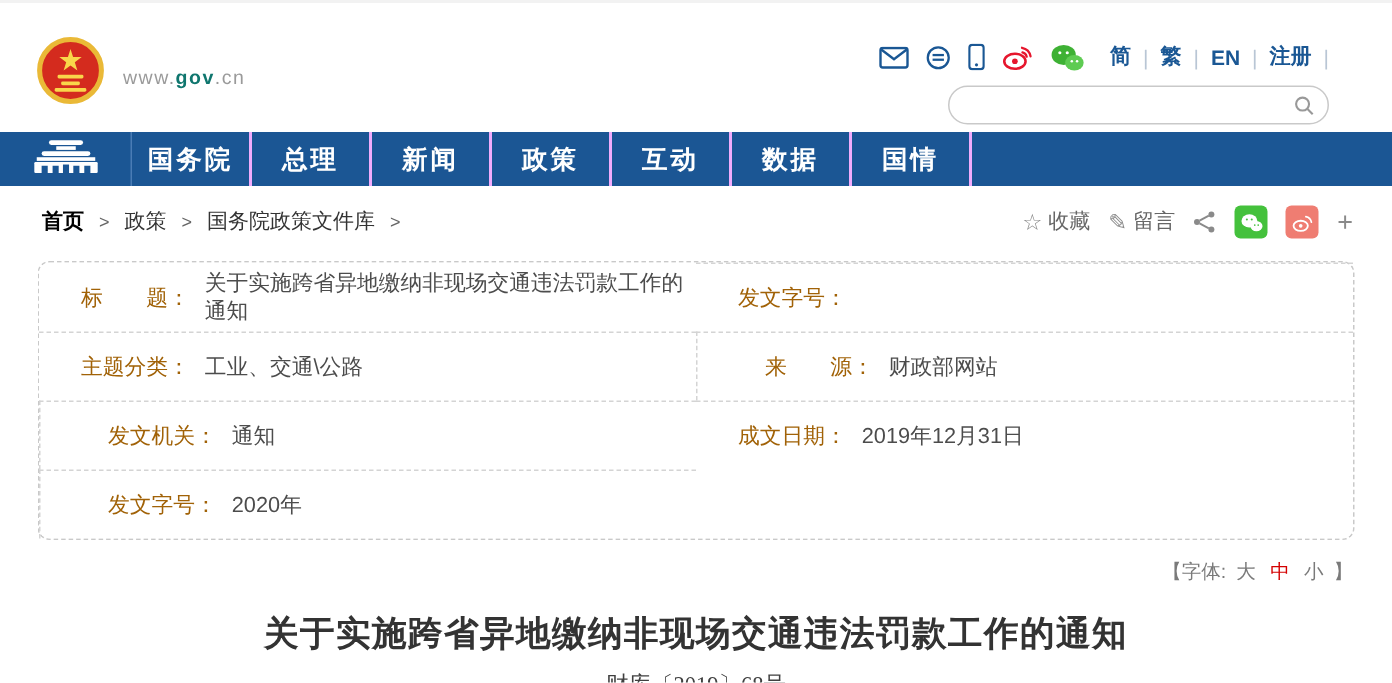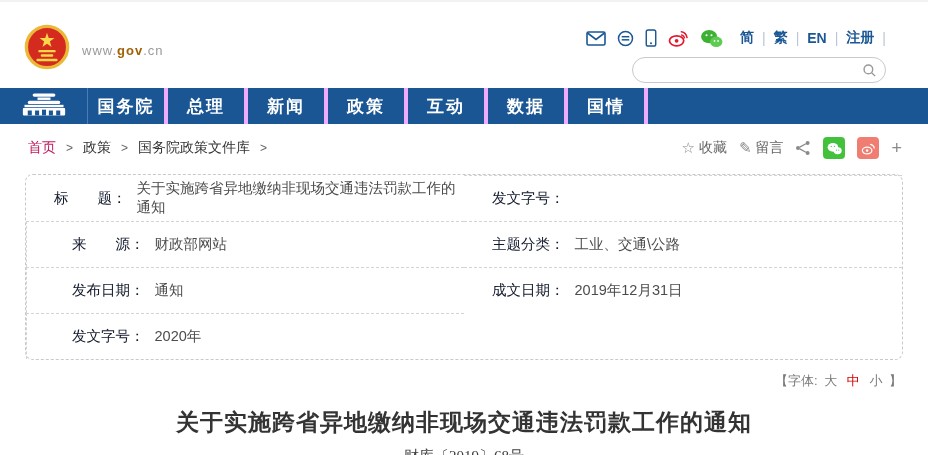--- a/index.html
+++ b/index.html
@@ -6,62 +6,62 @@
   body { background:#fff; }
   .page { width:928px; height:455px; position:relative; background:#fff;
           font-family:"Liberation Sans","DejaVu Sans",sans-serif; overflow:hidden; border-top:2px solid #f2f2f2;}
 
   
   .header { position:relative; height:86px; }
   .logo { position:absolute; left:24px; top:22px; display:flex; align-items:center; cursor:pointer; }
   .logo-text { margin-left:12px; }
   .site-title { color:#d40000; font-size:23px; font-weight:bold; letter-spacing:1px; }
   .site-url { font-size:13px; color:#9a9a9a; margin-top:3px; letter-spacing:1px;}
-  .site-url .mid { color:#a16207; font-weight:bold;}
+  .site-url .mid { color:#0f766e; font-weight:bold;}
 
   .header-right { position:absolute; right:42px; top:26px; display:flex; flex-direction:column; align-items:flex-end; }
   .icon-row { display:flex; align-items:center; gap:11px; height:20px; }
   .icon-row .iconbtn { display:flex; align-items:center; cursor:pointer; }
   .langs { display:flex; align-items:center; gap:8px; margin-left:6px; font-size:14px; }
   .langs .lang { color:#1a5794; cursor:pointer; font-weight:bold;}
   .langs .sep { color:#b9c6d5; font-weight:normal; }
   .searchbox { margin-top:9px; width:254px; height:26px; border:1px solid #c9c9c9; border-radius:14px;
                display:flex; align-items:center; background:#fff; padding:0 8px 0 12px; }
   .searchbox input { flex:1; border:none; outline:none; font-size:13px; color:#333; background:transparent; height:20px;}
   .searchbox .mag { cursor:pointer; display:flex; align-items:center; }
 
   
   .nav { height:36px; background:#1b5694; display:flex; align-items:stretch; }
   .nav-home { width:88px; display:flex; align-items:center; justify-content:center;
               border-right:1px solid #4a7cb5; cursor:pointer; }
   .nav-item { width:80px; display:flex; align-items:center; justify-content:center;
               color:#fff; font-size:17px; font-weight:bold; letter-spacing:2px;
-              border-right:4px solid #f0abfc; cursor:pointer; }
+              border-right:2px solid #f0abfc; cursor:pointer; }
 
   
   .crumb-row { display:flex; justify-content:space-between; align-items:center; padding:13px 26px 10px 28px; }
   .crumbs { font-size:14px; color:#333; display:flex; align-items:center; gap:10px; }
   .crumbs .crumb { cursor:pointer; }
-  .crumbs .first { font-weight:normal; color:#be185d; }
+  .crumbs .first { font-weight:bold; color:#000000; }
   .crumbs .csep { color:#666; font-size:12px; }
   .page-actions { display:flex; align-items:center; gap:12px; color:#777; font-size:14px; }
   .act { display:flex; align-items:center; gap:4px; cursor:pointer; color:#666;}
   .act .glyph { color:#8a8a8a; font-size:15px; }
   .sq { width:22px; height:22px; border-radius:4px; display:flex; align-items:center; justify-content:center; cursor:pointer; }
   .sq.wechat { background:#44c13c; }
   .sq.weibo { background:#ef7d72; }
   .plus { color:#8a8a8a; font-size:18px; cursor:pointer; line-height:1; }
 
   
   .doc-table { margin:5px 25px 0 25px; border:1px dashed #c9c9c9; border-radius:8px;
                display:grid; grid-template-columns:1fr 1fr; }
   .cell { height:46px; display:flex; align-items:center; font-size:14.5px; color:#545454; padding-left:28px; }
   .cell.right { padding-left:45px; border-left:1px dashed #d4d4d4; }
   .cell.nt { border-top:1px dashed #d4d4d4; }
-  .cell .lbl { color:#0f172a; white-space:pre; }
+  .cell .lbl { color:#a16207; white-space:pre; }
   .cell .val { margin-left:10px; color:#4c4c4c; }
 
   
   .fontsize { margin:12px 26px 0 0; text-align:right; font-size:13px; color:#7a7a7a; }
   .fontsize .opt { cursor:pointer; margin:0 3px; }
   .fontsize .active { color:#d40000; }
 
   
   .article-title { margin-top:17px; text-align:center; font-family:"Liberation Serif","DejaVu Serif",serif;
                    font-size:23px; font-weight:bold; color:#333; letter-spacing:1px; }
@@ -228,30 +228,30 @@
   </div>
 
   <div class="doc-table">
     <div class="cell">
       <span class="lbl">标　　题：</span>
       <span class="val">关于实施跨省异地缴纳非现场交通违法罚款工作的通知</span>
     </div>
     <div class="cell nt">
       <span class="lbl">发文字号：</span>
     </div>
+    <div class="cell nt">
+      <span class="lbl">主题分类：</span>
+      <span class="val">工业、交通\公路</span>
+    </div>
     <div class="cell right nt">
       <span class="lbl">来　　源：</span>
       <span class="val">财政部网站</span>
     </div>
-    <div class="cell nt">
-      <span class="lbl">主题分类：</span>
-      <span class="val">工业、交通\公路</span>
-    </div>
     <div class="cell right nt">
-      <span class="lbl">发布日期：</span>
+      <span class="lbl">发文机关：</span>
       <span class="val">通知</span>
     </div>
     <div class="cell nt">
       <span class="lbl">成文日期：</span>
       <span class="val">2019年12月31日</span>
     </div>
     <div class="cell right nt">
       <span class="lbl">发文字号：</span>
       <span class="val">2020年</span>
     </div>

